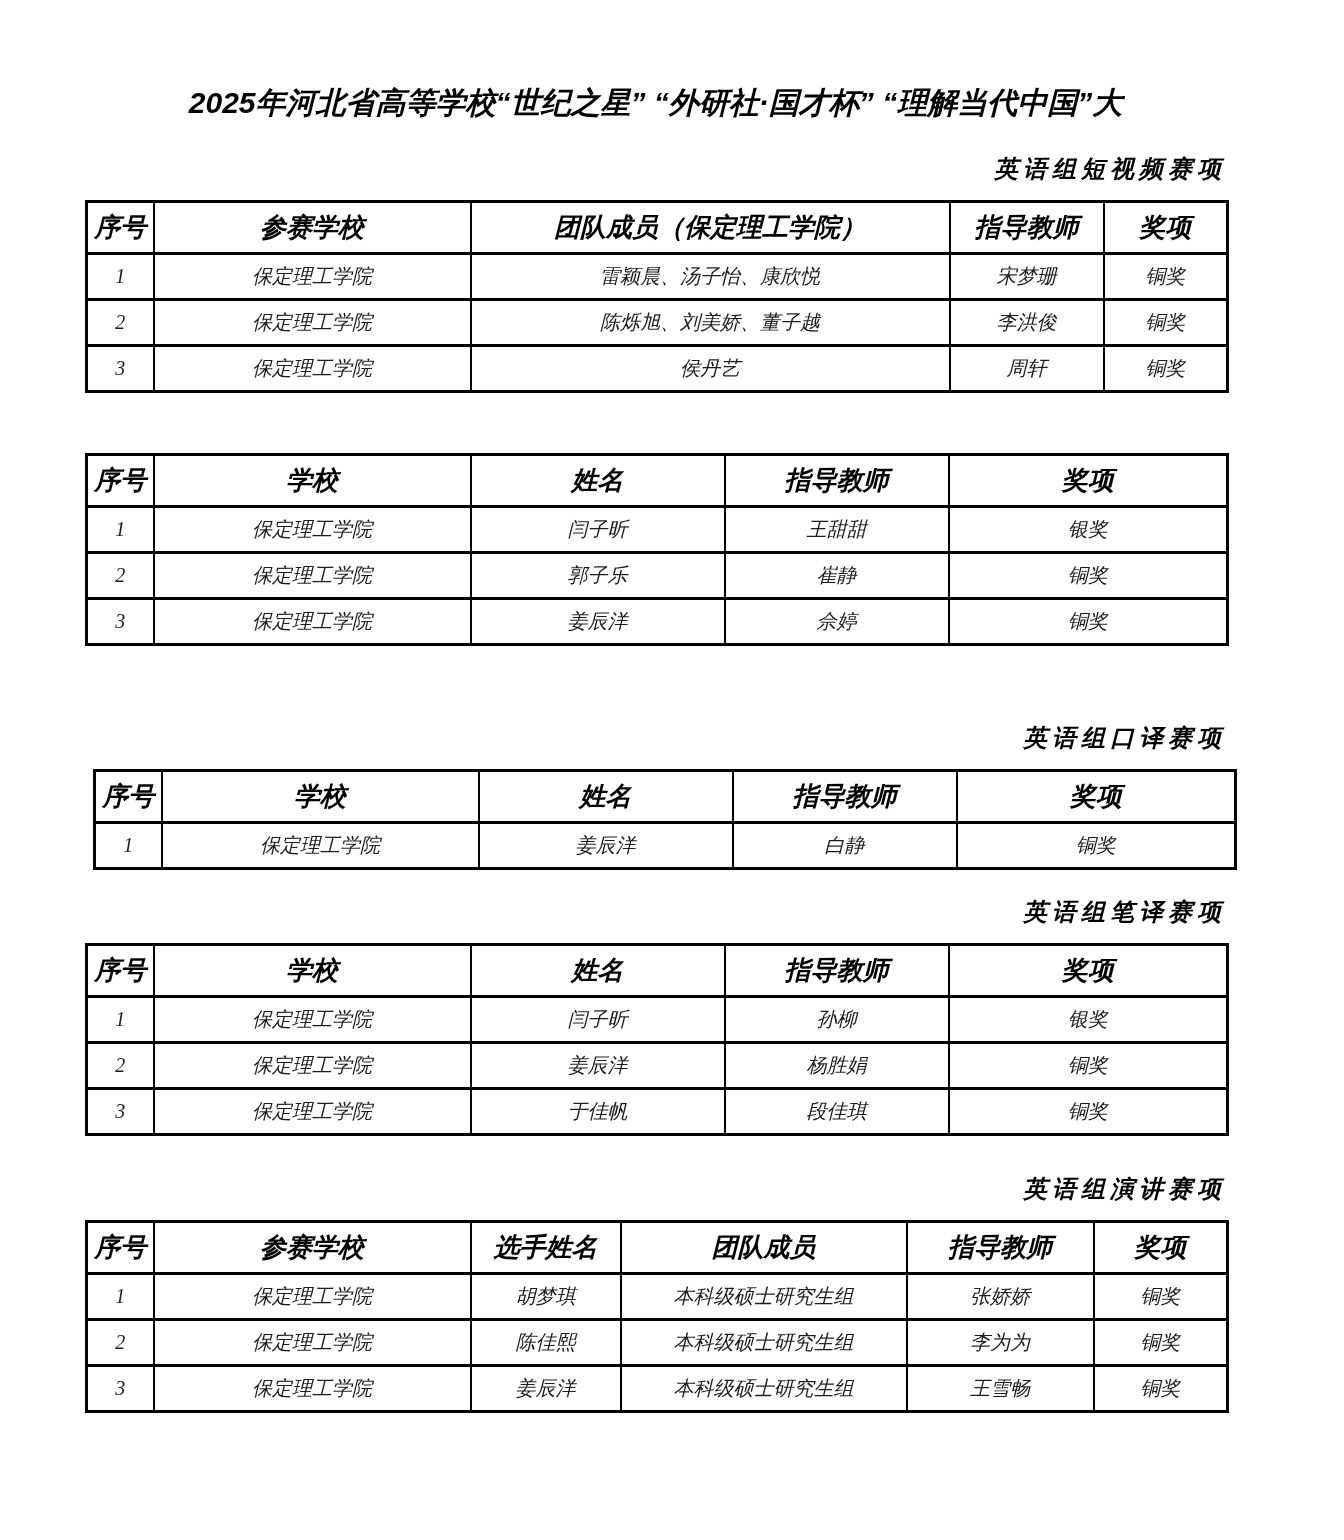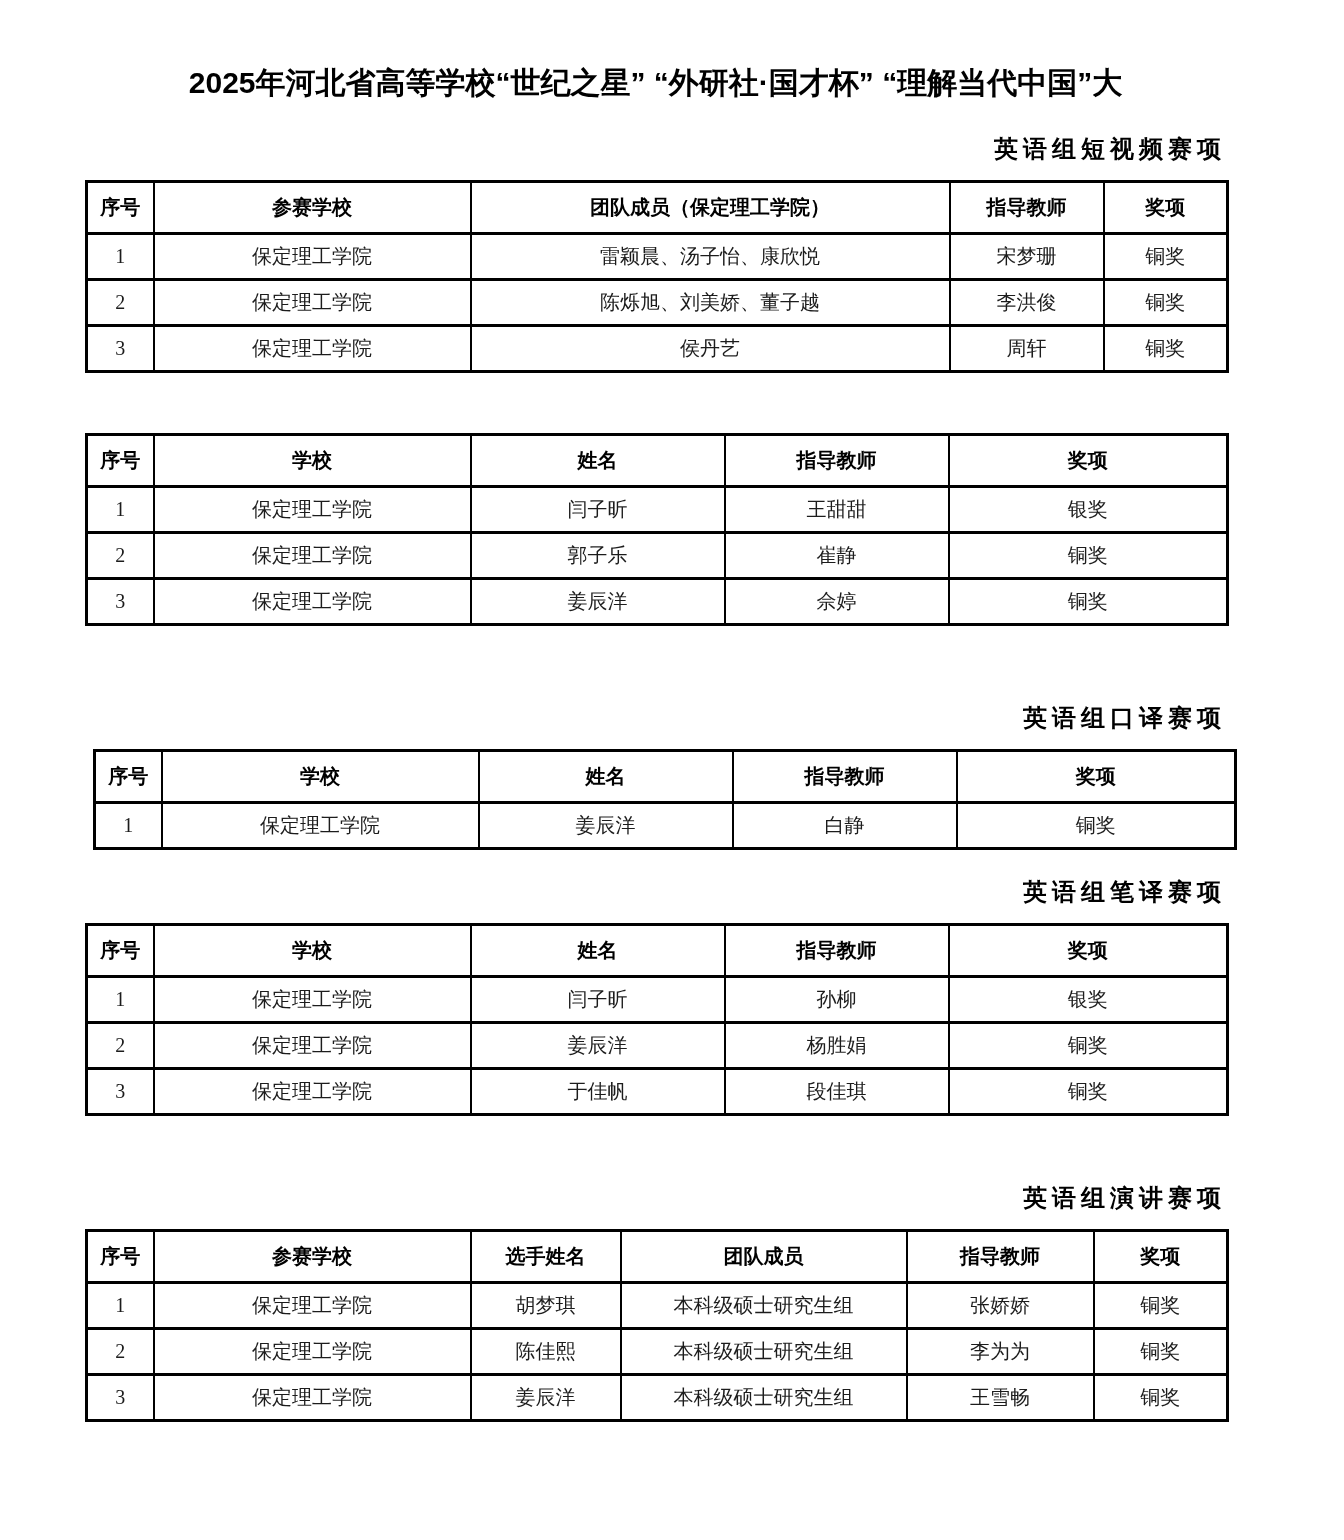--- a/index.html
+++ b/index.html
@@ -6,21 +6,22 @@
   html, body {
     width: 1344px;
     height: 1540px;
     background: #ffffff;
     font-family: "Liberation Serif", serif;
     color: #000000;
   }
   .page {
     width: 1141px;
     margin-left: 85px;
-    padding-top: 64px;
+    padding-top: 84px;
+    font-style: italic;
   }
   .doc-title {
     text-align: center;
     font-family: "Liberation Sans", sans-serif;
     font-weight: bold;
     font-size: 30px;
     line-height: 38px;
     color: #000000;
   }
   .section-title {
@@ -29,21 +30,21 @@
     font-weight: bold;
     font-size: 24px;
     letter-spacing: 5px;
     color: #000000;
   }
   .award-section .section-title { margin-bottom: 15px; }
   .award-section.s1 { margin-top: 31px; }
   .award-section.s2 { margin-top: 60px; }
   .award-section.s3 { margin-top: 76px; margin-left: 8px; }
   .award-section.s4 { margin-top: 26px; }
-  .award-section.s5 { margin-top: 66px; }
+  .award-section.s5 { margin-top: 37px; }
   table.award-table {
     width: 1141px;
     border-collapse: collapse;
     table-layout: fixed;
     border: 3px solid #000000;
   }
   table.award-table th,
   table.award-table td {
     border-left: 2px solid #000000;
     border-right: 2px solid #000000;
@@ -51,21 +52,21 @@
     border-bottom: 3px solid #000000;
     text-align: center;
     vertical-align: middle;
     overflow: hidden;
     white-space: nowrap;
   }
   table.award-table th {
     height: 52px;
     font-family: "Liberation Sans", sans-serif;
     font-weight: bold;
-    font-size: 20px;
+    font-size: 26px;
     color: #000000;
   }
   table.award-table td {
     height: 46px;
     font-family: "Liberation Serif", serif;
     font-weight: normal;
     font-size: 20px;
     color: #1c1c1c;
   }
 </style>

